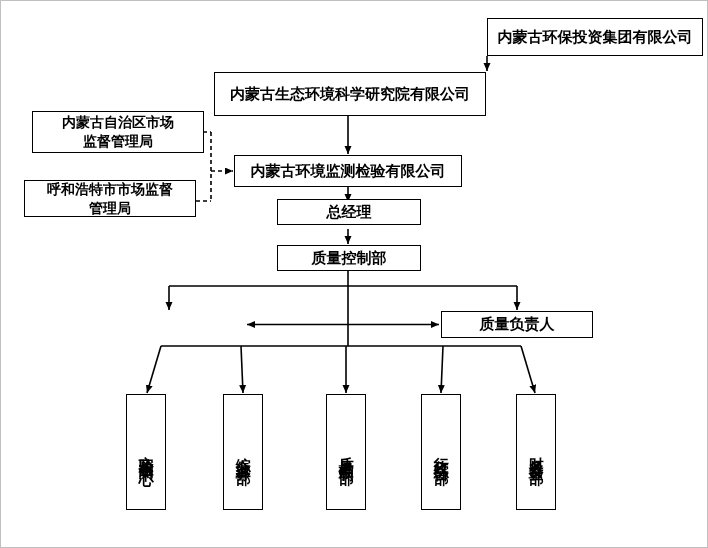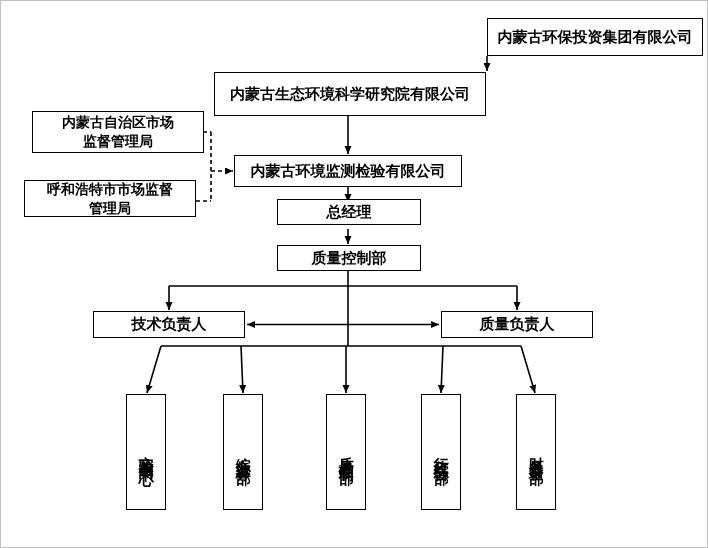--- a/index.html
+++ b/index.html
@@ -92,21 +92,20 @@
 
   <div class="box" style="left:23px;  top:179px; width:172px; height:37px; font-size:14px;">呼和浩特市市场监督
 管理局</div>
 
   <div class="box" style="left:233px; top:154px; width:228px; height:32px;">内蒙古环境监测检验有限公司</div>
 
   <div class="box" style="left:276px; top:198px; width:144px; height:26px;">总经理</div>
 
   <div class="box" style="left:276px; top:244px; width:144px; height:26px;">质量控制部</div>
 
-  <div class="box" style="left:92px;  top:310px; width:152px; height:27px;">技术负责人</div>
 
   <div class="box" style="left:440px; top:310px; width:152px; height:27px;text-align:right;">质量负责人</div>
 
   <div class="box vbox" style="left:125px; top:393px; width:40px; height:116px;">实验检测中心</div>
 
   <div class="box vbox" style="left:222px; top:393px; width:40px; height:116px;">综合业务部</div>
 
   <div class="box vbox" style="left:325px; top:393px; width:40px; height:116px;">质量控制部</div>
 
   <div class="box vbox" style="left:420px; top:393px; width:40px; height:116px;">行政综合部</div>

